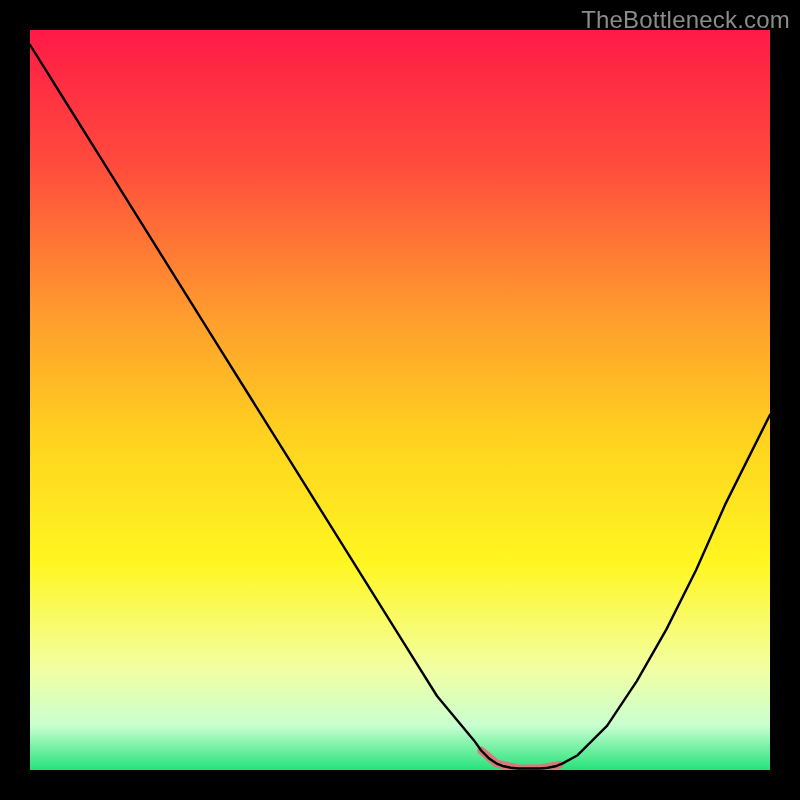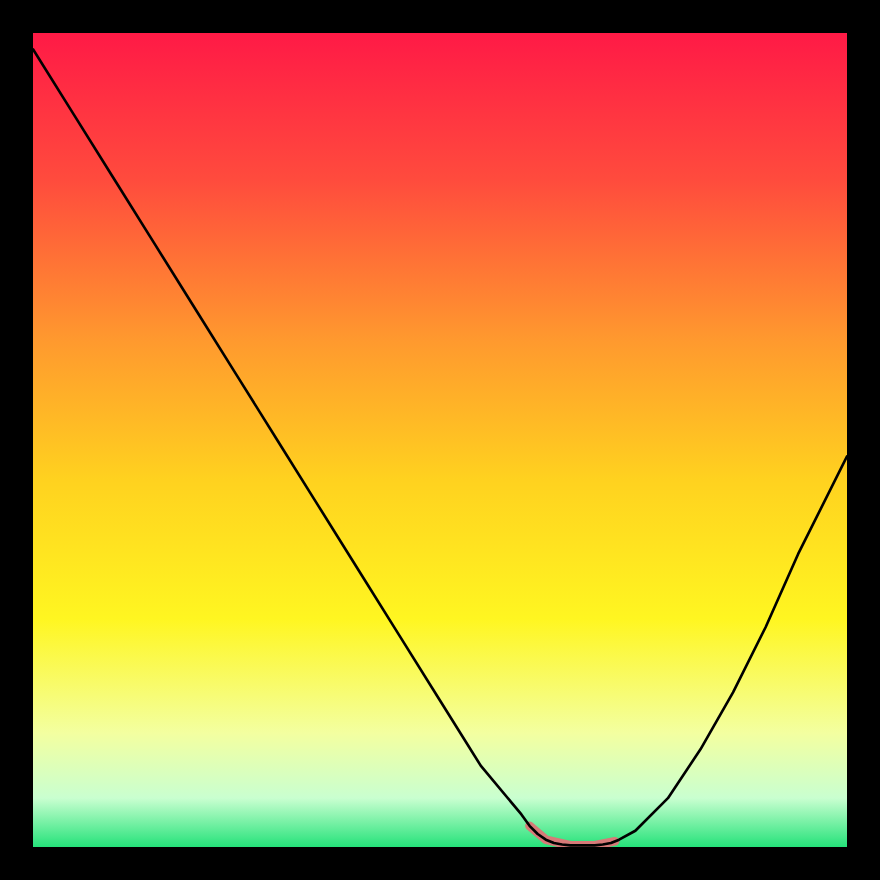--- a/index.html
+++ b/index.html
@@ -61,13 +61,14 @@
       </defs>
       <rect x="0" y="0" width="740" height="740" fill="url(#bg-grad)"></rect>
     </svg>
 
     <svg class="curve-svg" viewBox="0 0 740 740" preserveAspectRatio="none">
       <path id="series-optimal" fill="none" d="M451.40 720.76 L466.20 733.34 L488.40 738.52 L510.60 738.52 L529.10 734.82" stroke="#d77a78" stroke-width="8" stroke-linecap="round" stroke-linejoin="round"></path>
       <path id="series-curve" fill="none" d="M0.00 14.80 L37.00 74.00 L74.00 133.20 L111.00 192.40 L148.00 251.60 L185.00 310.80 L222.00 370.00 L259.00 429.20 L296.00 488.40 L333.00 547.60 L370.00 606.80 L407.00 666.00 L444.00 710.40 L451.40 720.76 L458.80 728.16 L466.20 733.34 L473.60 736.30 L481.00 737.78 L488.40 738.52 L495.80 738.52 L503.20 738.52 L510.60 738.52 L518.00 737.78 L525.40 736.30 L532.80 733.34 L547.60 725.20 L577.20 695.60 L606.80 651.20 L636.40 599.40 L666.00 540.20 L695.60 473.60 L740.00 384.80" stroke="#000000" stroke-width="2.4" stroke-linecap="round" stroke-linejoin="round"></path>
     </svg>
   </div>
 
+  <div class="watermark">TheBottleneck.com</div>
 </div>
 
 </body></html>

